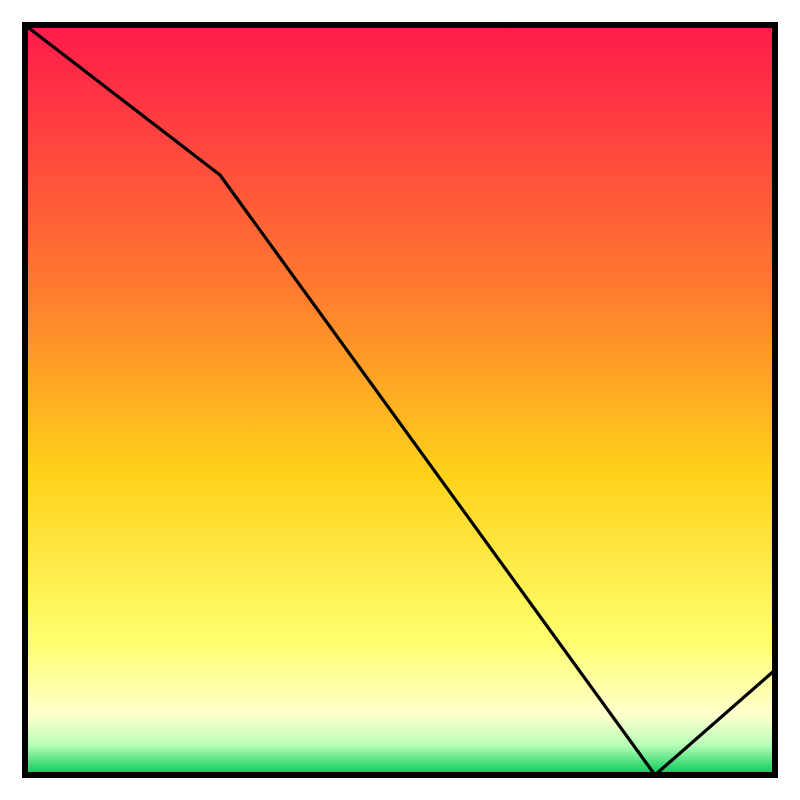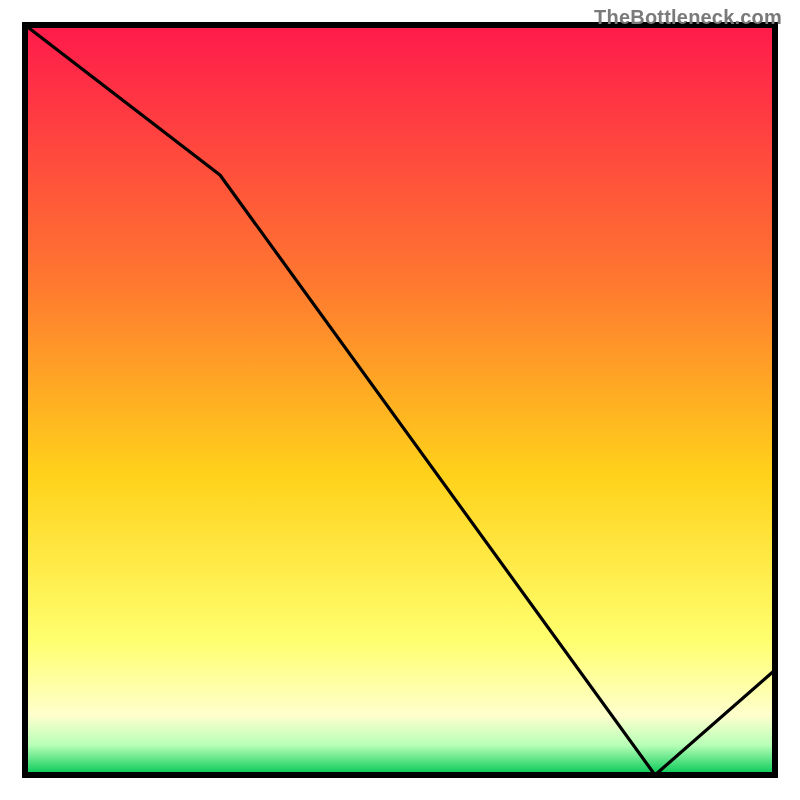--- a/index.html
+++ b/index.html
@@ -32,21 +32,20 @@
     width: 800px;
     height: 800px;
     display: block;
   }
 </style>
 </head>
 <body>
 
 <div class="chart-wrap">
 
-  <div class="watermark">TheBottleneck.com</div>
 
   <svg class="plot" viewBox="0 0 800 800">
     <defs>
       <linearGradient id="bg-grad" x1="0" y1="0" x2="0" y2="1">
 
       <stop offset="0%" stop-color="#ff1a4b"></stop>
           <stop offset="35%" stop-color="#ff7a2f"></stop>
           <stop offset="60%" stop-color="#ffd21a"></stop>
           <stop offset="82%" stop-color="#ffff6e"></stop>
           <stop offset="92%" stop-color="#ffffcc"></stop>

